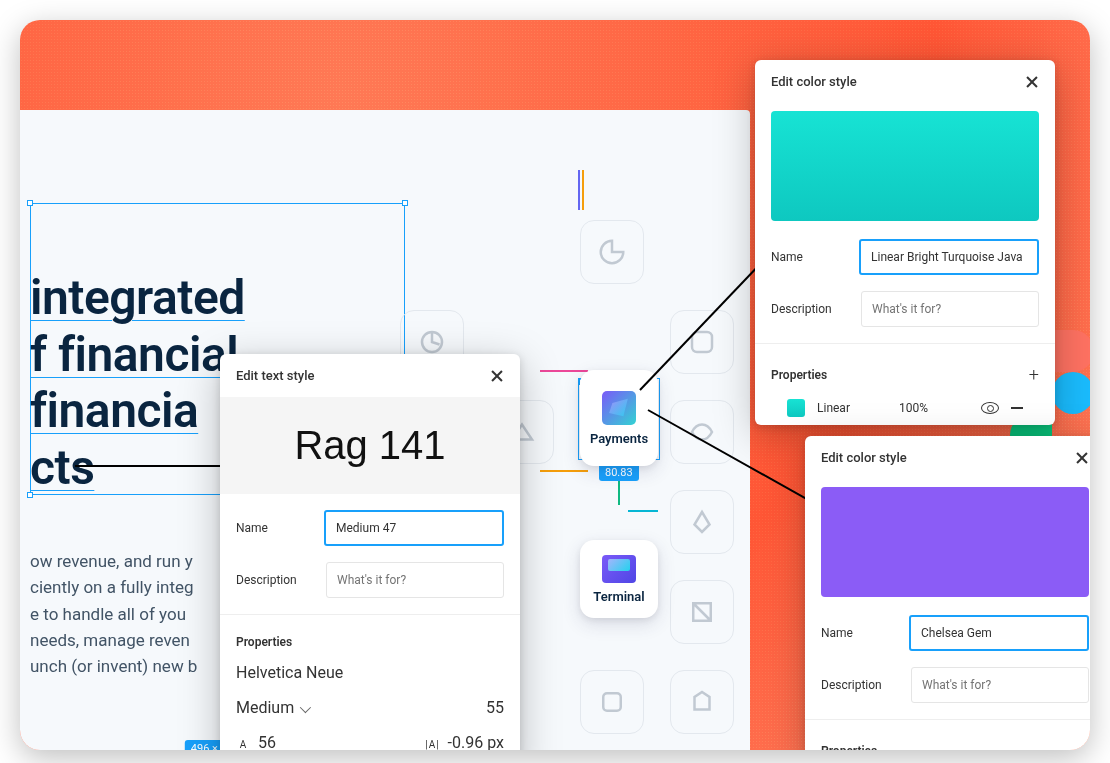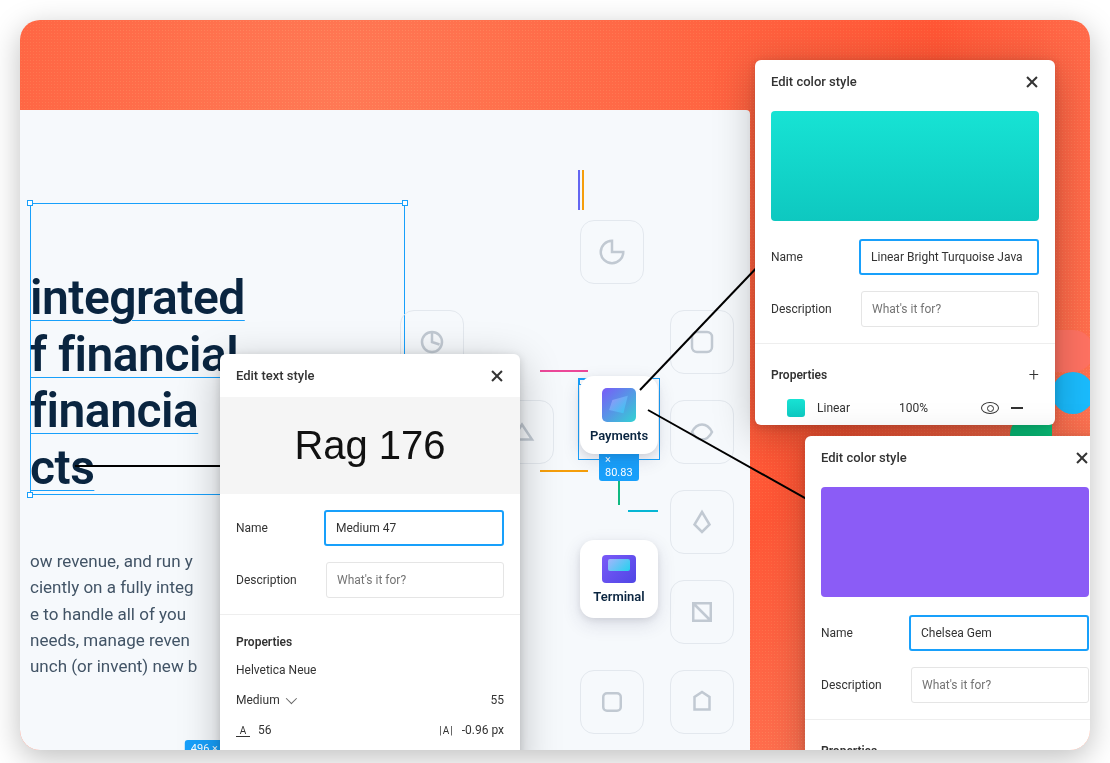--- a/index.html
+++ b/index.html
@@ -154,21 +154,21 @@
   .divider { height:1px; background:#eee; margin:8px 0;}
   
   .rag-preview {
     background:#f5f5f5;
     padding:26px 0;
     text-align:center;
     font-family: "Helvetica Neue", Helvetica, Arial, sans-serif;
     font-size:40px; font-weight:500; color:#111;
     margin:0 0 8px 0;
   }
-  .font-row { padding:8px 16px; font-size:12px; display:flex; justify-content:space-between; align-items:center;}
+  .font-row { padding:8px 16px; font-size:16px; display:flex; justify-content:space-between; align-items:center;}
   .chev-down { display:inline-block; margin-left:6px; width:8px; height:8px; border-right:1.5px solid #666; border-bottom:1.5px solid #666; transform:rotate(45deg) translateY(-2px);}
   .metric-ico { width:14px; height:12px; border-bottom:1.5px solid #333; display:inline-flex; align-items:flex-end; justify-content:center; margin-right:8px;}
   .metric-ico::before { content:"A"; font-size:10px; }
   .letterspace-ico { display:inline-flex; align-items:center; margin-right:8px;}
   .letterspace-ico::before { content:"|A|"; font-size:10px; letter-spacing:1px;}
 
   
   .color-preview { margin:8px 16px 10px; height:110px; border-radius:4px; }
   .turq-prev { background: linear-gradient(180deg,#17e3d4 0%, #0ec8c0 100%);}
   .purple-prev { background:#8b5cf6; }
@@ -278,21 +278,21 @@
     <div class="guide v" style="left:558px; top:60px; height:40px; background:#6366f1;"></div>
     <div class="guide v" style="left:562px; top:60px; height:40px; background:#f59e0b;"></div>
 
     <div class="sel payments-sel">
       <div class="sel-handle tl"></div>
       <div class="sel-handle tr"></div>
       <div class="sel-handle bl"></div>
       <div class="sel-handle br"></div>
       <div class="sel-dim">80.83 × 80.83</div>
     </div>
-    <div class="card" style="left:560px; top:266px; width:78px; height:78px;">
+    <div class="card" style="left:560px; top:260px; width:78px; height:96px;">
       <div class="pay-icon"></div>
       <div class="card-label">Payments</div>
     </div>
 
     <div class="card" style="left:560px; top:430px; width:78px; height:78px;">
       <div class="term-icon"></div>
       <div class="card-label">Terminal</div>
     </div>
   </div>
 
@@ -318,21 +318,21 @@
       <div class="fl d"></div>
     <div class="fl e"></div>
       <div></div>
   </div>
 
   <div class="panel" id="panel-text">
     <div class="panel-header">
       <span>Edit text style</span>
       <div class="close-x"></div>
     </div>
-    <div class="rag-preview">Rag 176</div>
+    <div class="rag-preview">Rag 141</div>
     <div class="row">
       <label>Name</label>
       <input type="text" class="active" value="Medium 47" style="">
     </div>
     <div class="row">
       <label>Description</label>
       <input type="text" placeholder="What's it for?" style="">
     </div>
     <div class="divider"></div>
     <div class="section-title">

